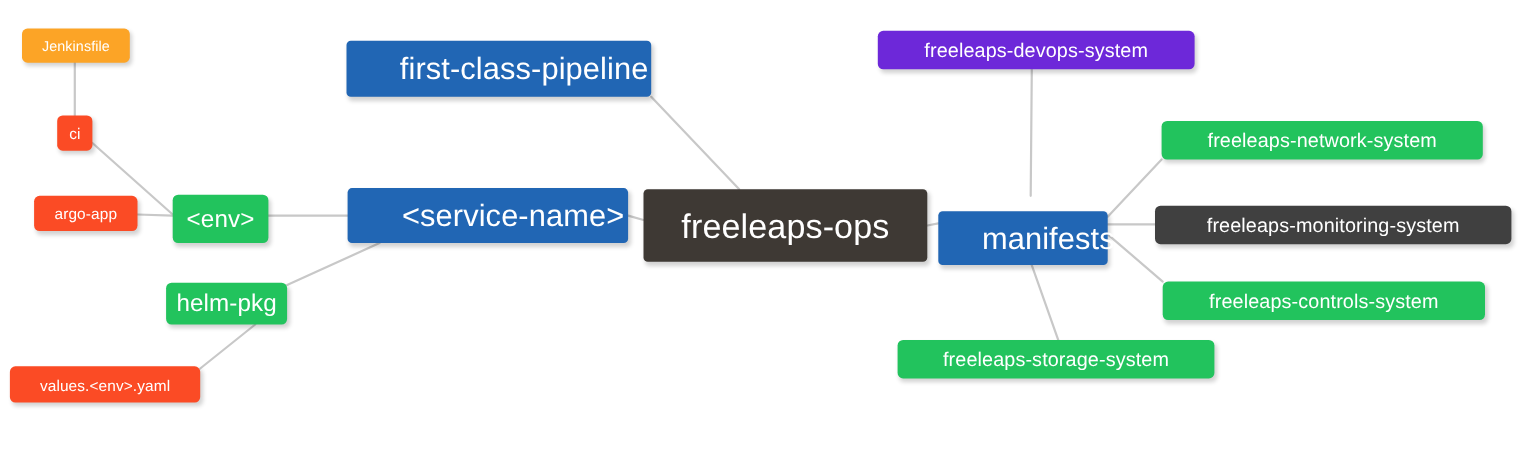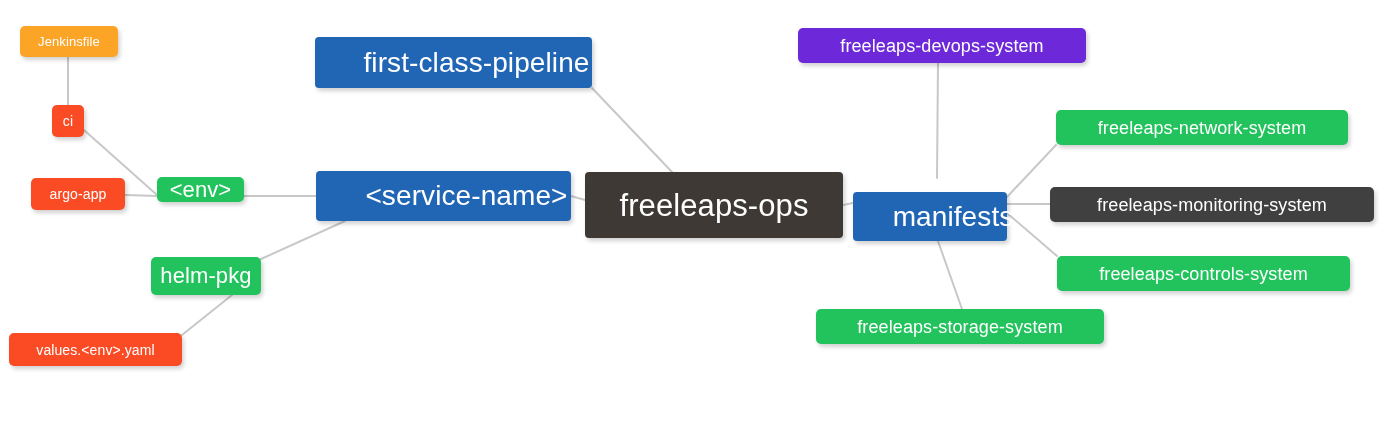--- a/index.html
+++ b/index.html
@@ -93,21 +93,21 @@
       </div>
       <div class="node n-blue n-lg" style="left: 316px; top: 171px; width: 255px; height: 50px; background: rgb(33, 102, 180);">
         <span>&lt;service-name&gt;</span>
       </div>
       <div class="node n-blue n-lg" style="left: 315px; top: 37px; width: 277px; height: 51px; background: rgb(33, 102, 180);">
         <span>first-class-pipeline</span>
       </div>
       <div class="node n-blue n-lg" style="left: 853px; top: 192px; width: 154px; height: 49px; background: rgb(33, 102, 180);">
         <span>manifests</span>
       </div>
-      <div class="node n-green n-md" style="left: 157px; top: 177px; width: 87px; height: 25px; background: rgb(34, 195, 93);">
+      <div class="node n-green n-md" style="left: 157px; top: 177px; width: 87px; height: 44px; background: rgb(34, 195, 93);">
         <span>&lt;env&gt;</span>
       </div>
       <div class="node n-green n-md" style="left: 151px; top: 257px; width: 110px; height: 38px; background: rgb(34, 195, 93);">
         <span>helm-pkg</span>
       </div>
       <div class="node n-green n-sm" style="left: 798px; top: 28px; width: 288px; height: 35px; background: #6d28d9;">
         <span>freeleaps-devops-system</span>
       </div>
       <div class="node n-green n-sm" style="left: 1056px; top: 110px; width: 292px; height: 35px; background: rgb(34, 195, 93);">
         <span>freeleaps-network-system</span>

